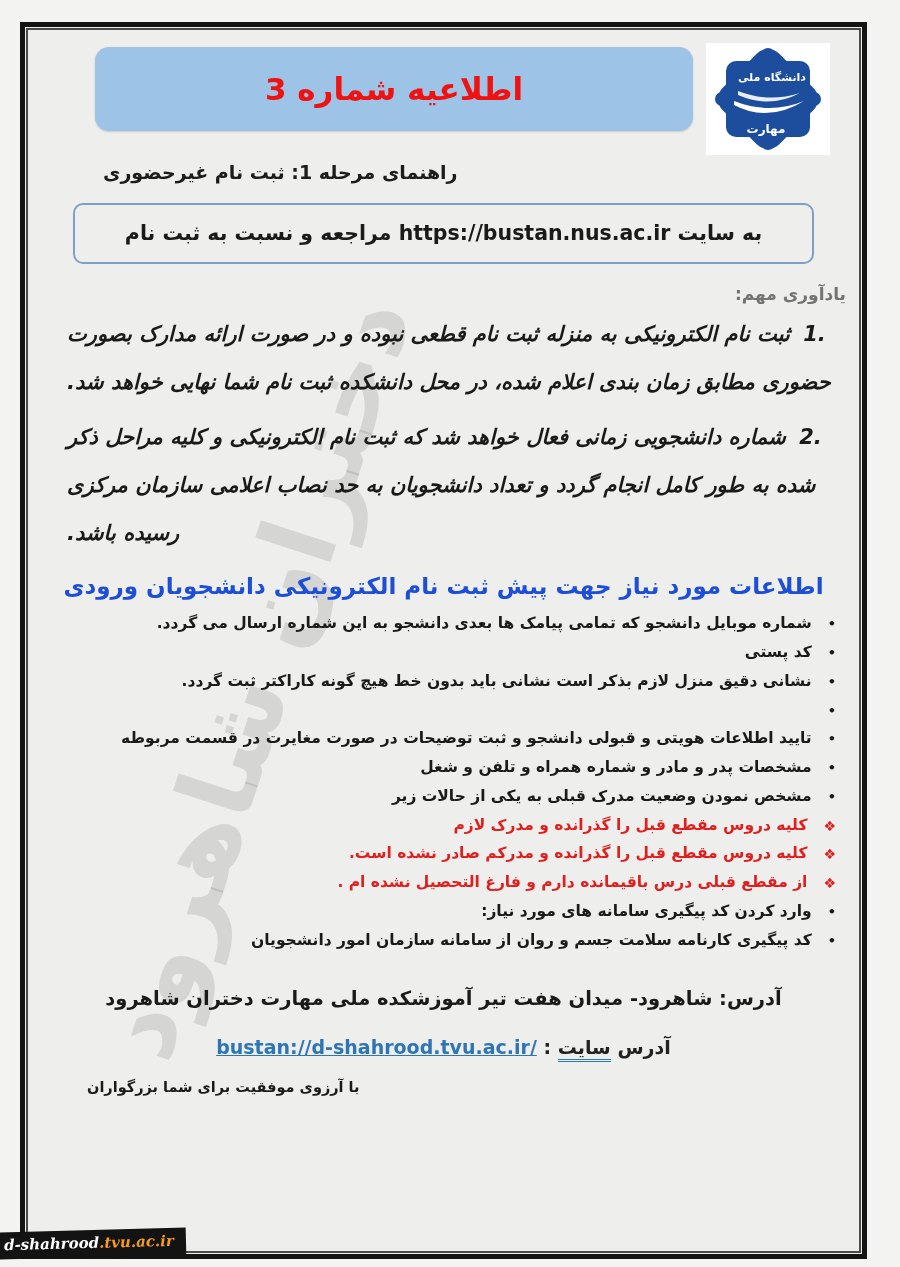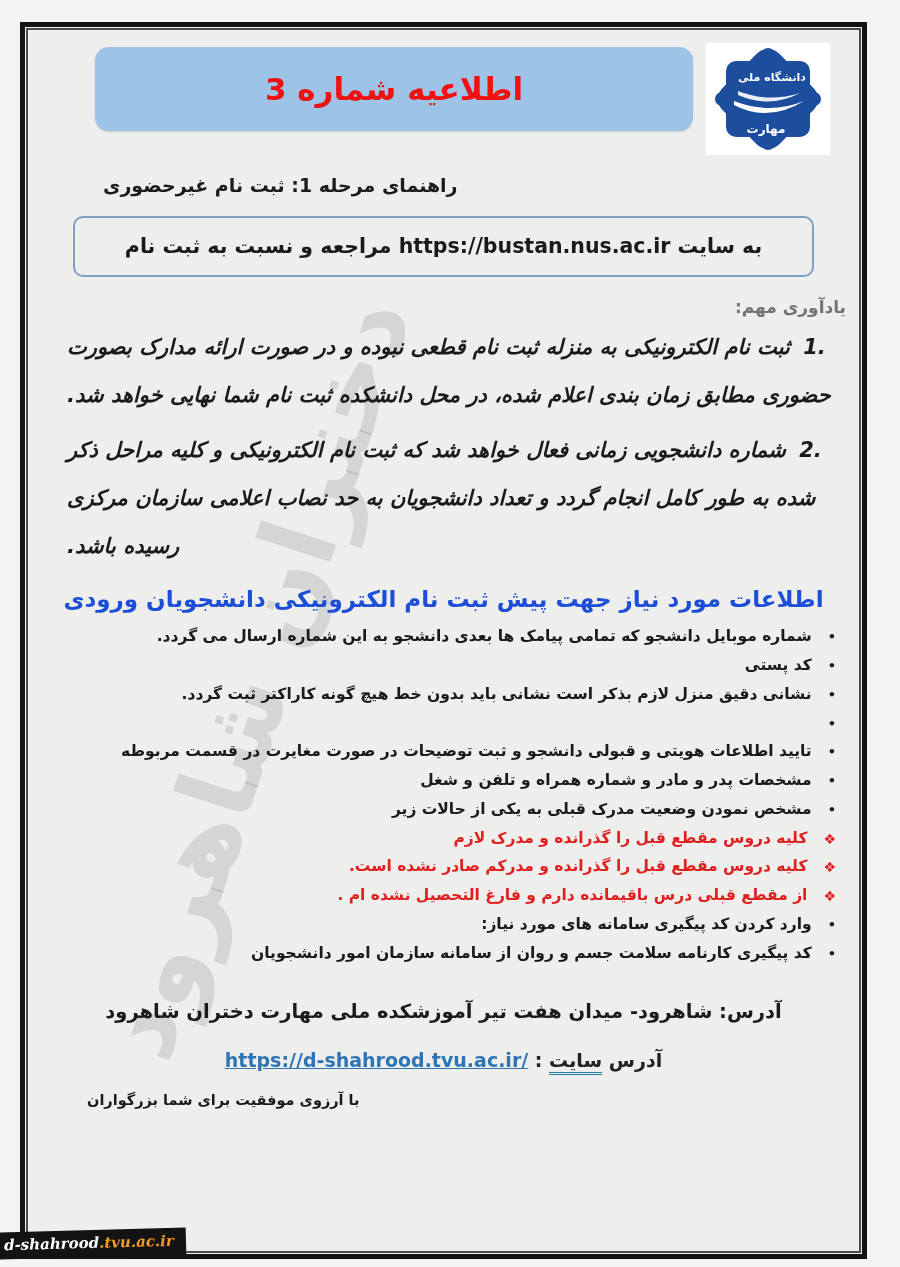--- a/index.html
+++ b/index.html
@@ -50,21 +50,21 @@
   .title-badge span {
     color: #f01111; font-size: 31px; font-weight: bold;
   }
   .logo-box {
     position: absolute; top: 16px; right: 32px;
     width: 124px; height: 112px;
     background: #ffffff;
     display: flex; align-items: center; justify-content: center;
   }
   .subtitle {
-    margin-top: 15px;
+    margin-top: 2px;
     padding-left: 78px;
     text-align: left;
     direction: rtl;
   }
   .subtitle span { font-size: 19px; font-weight: bold; color: #1c1c1c; }
   .subtitle { text-align: left; }
 
   .intro-box {
     margin: 20px 48px 0 48px;
     border: 2px solid #7f9fc6;
@@ -289,21 +289,21 @@
         <span class="txt">کد پیگیری کارنامه سلامت جسم و روان از سامانه سازمان امور دانشجویان</span>
       </div>
     </div>
 
     <div class="address-line">آدرس: شاهرود- میدان هفت تیر آموزشکده ملی مهارت دختران شاهرود</div>
 
     <div class="site-line">
       <span>آدرس</span>
       <span class="dbl">سایت</span>
       <span>:</span>
-      <span class="site-url">https://d-shahrood.tvu.ac.ir/</span>
+      <span class="site-url">bustan://d-shahrood.tvu.ac.ir/</span>
     </div>
 
     <div class="closing-line">با آرزوی موفقیت برای شما بزرگواران</div>
 
   </div>
 </div>
 
 <div class="corner-band">
   <span class="w">d-shahrood</span><span class="o">.tvu.ac.ir</span>
 </div>

